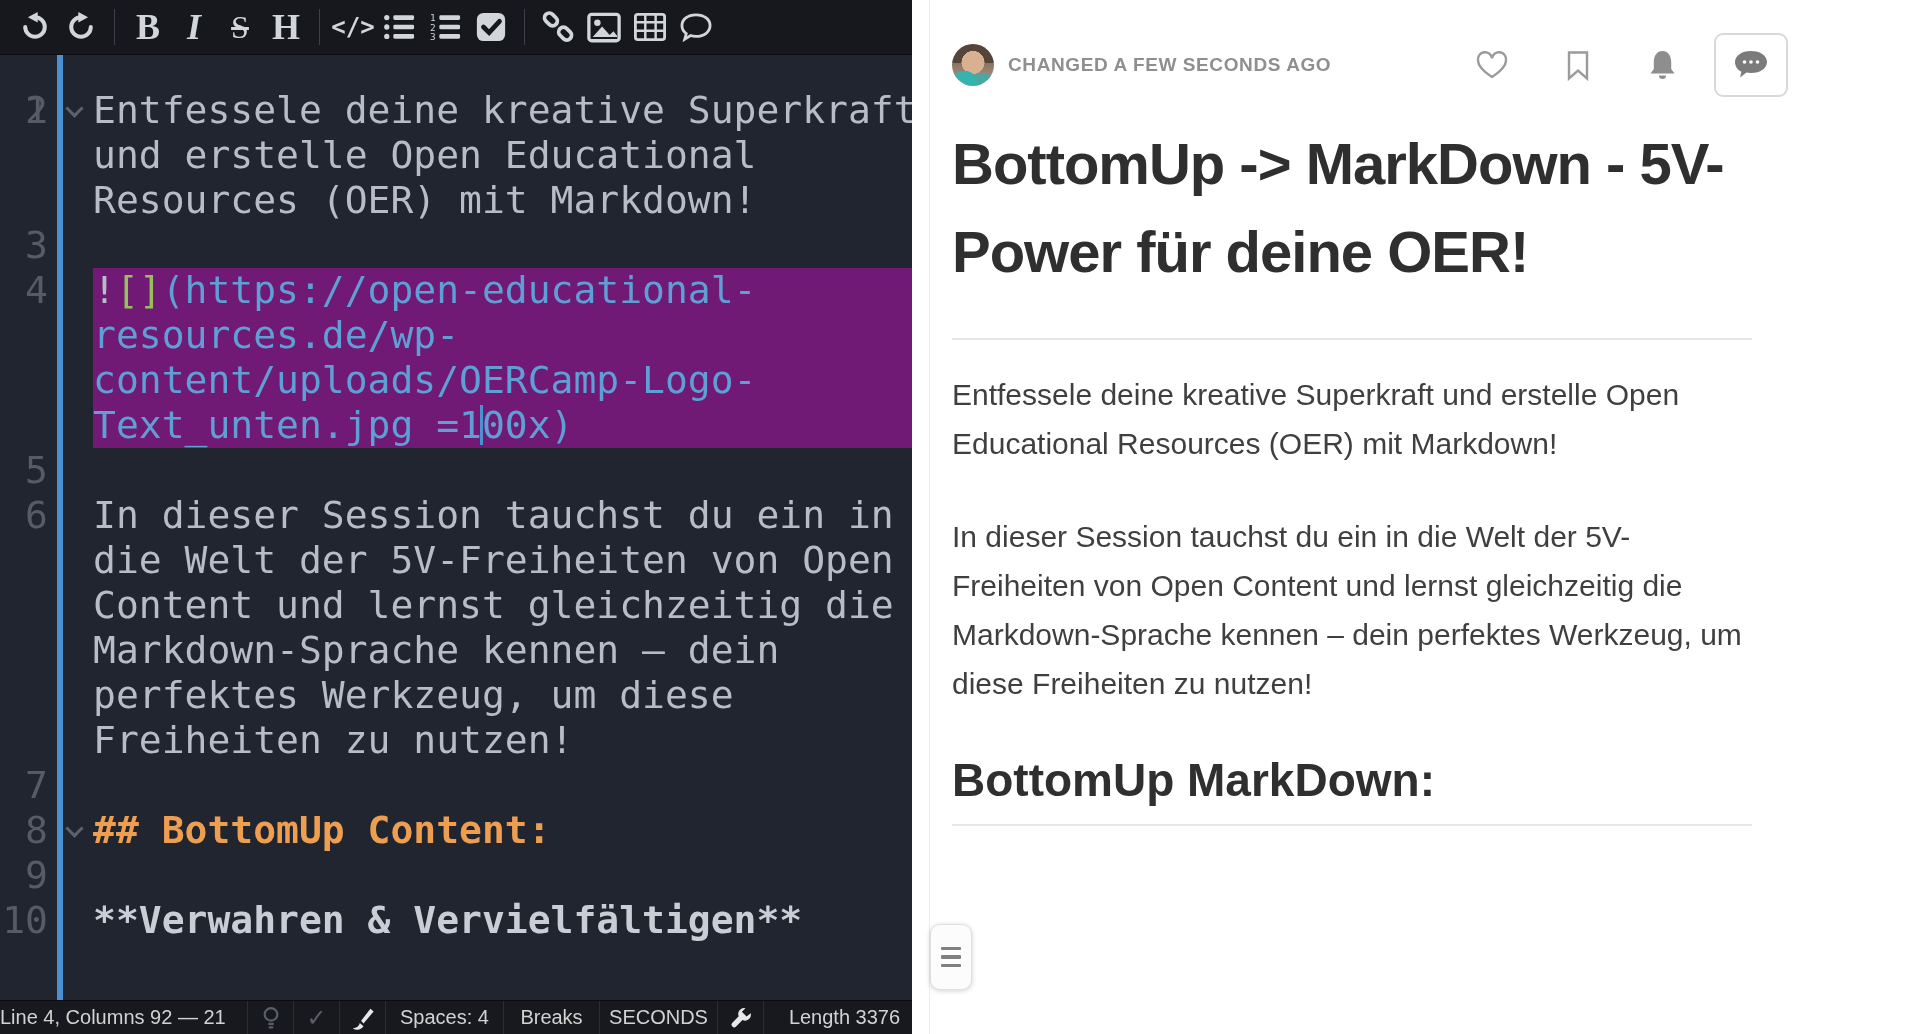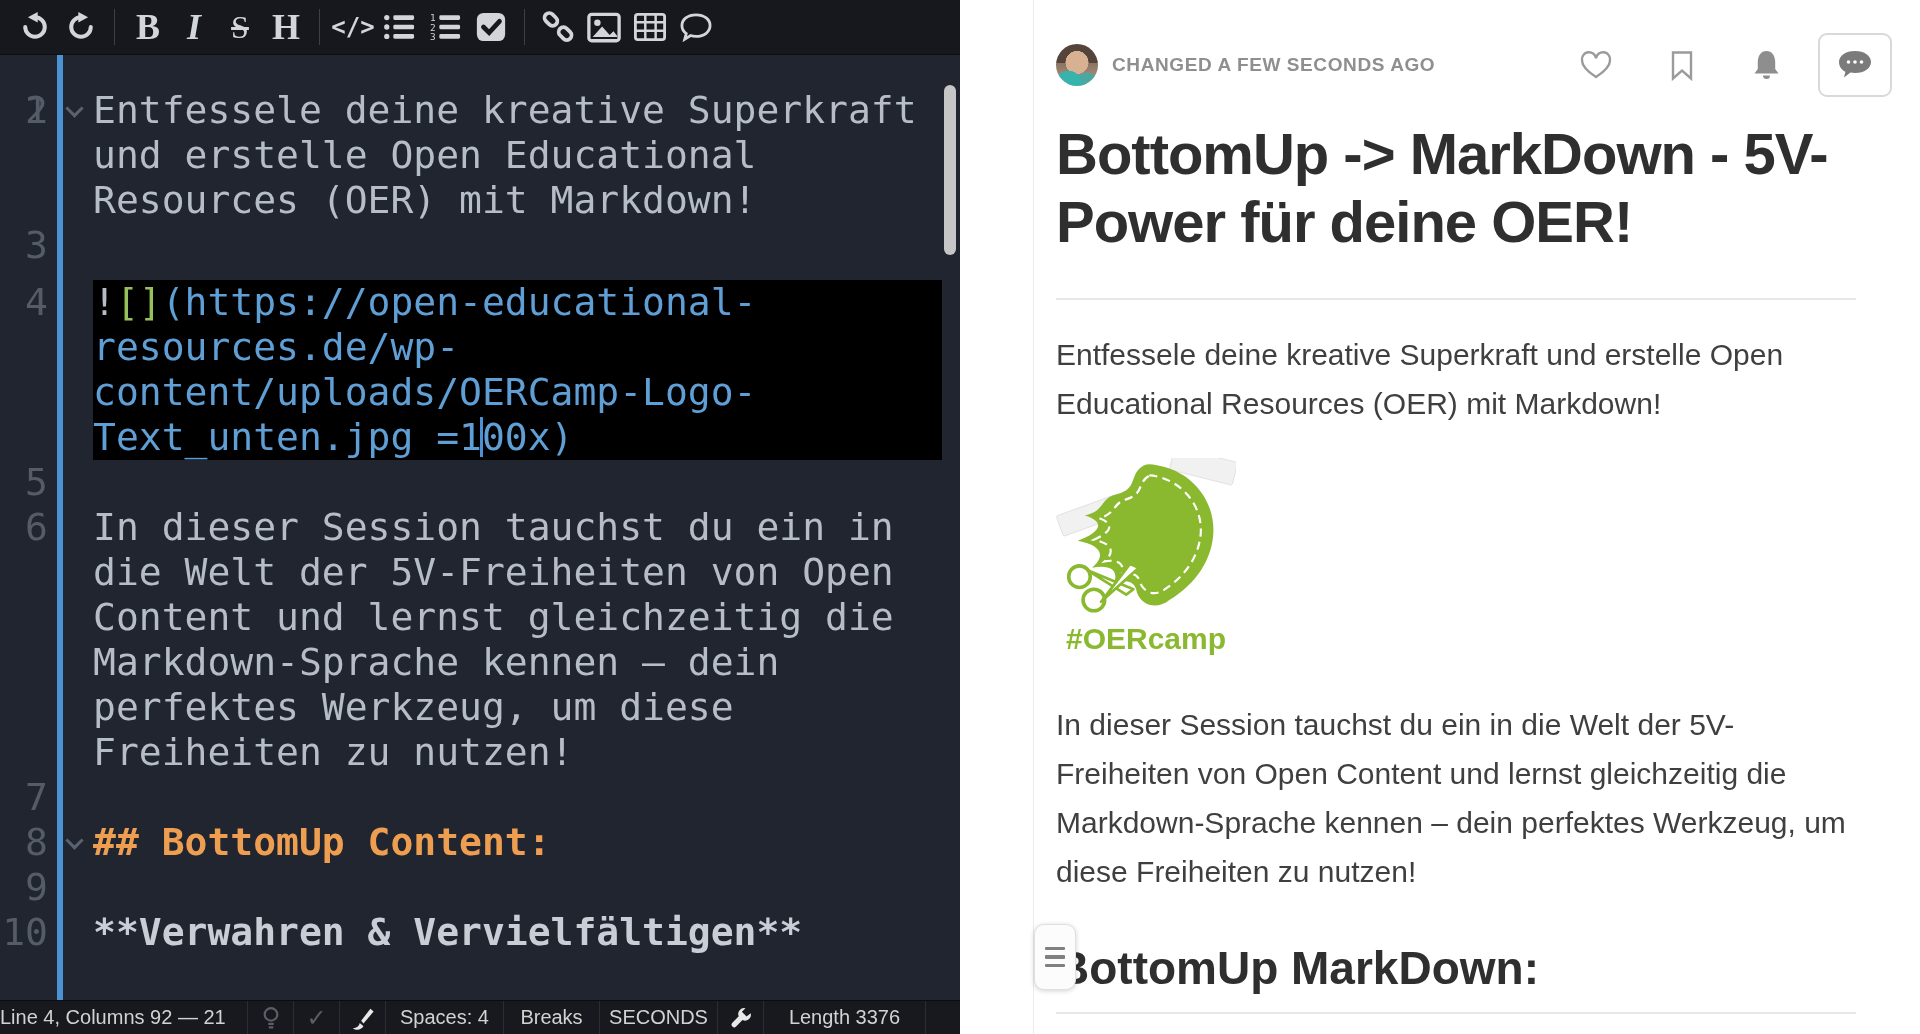--- a/index.html
+++ b/index.html
@@ -20,21 +20,21 @@
   .tb-italic { font-style:italic; font-weight:bold; }
   .tb-strike { text-decoration:line-through; font-size:32px; }
   .tb-code { font-family:"DejaVu Sans Mono", monospace; font-size:24px; font-weight:bold; color:#d2d5da; }
 
   
   .editor { position:absolute; left:0; top:55px; width:960px; height:945px; overflow:hidden;
             font-family:"DejaVu Sans Mono", monospace; font-size:38px; line-height:45px; cursor:text; }
   .ed-lines { padding-top:33px; }
   .blue-bar { position:absolute; left:57px; top:0; width:6px; height:945px; background:#4a92d4; }
   .ed-line { position:relative; }
-  .ed-line.active .ed-text { background:#000000;margin-top:12px; }
+  .ed-line.active .ed-text { background:#701a75; }
   .ed-num { position:absolute; left:0; top:0; width:48px; text-align:right; color:#555c68; }
   .ed-fold { position:absolute; left:68px; top:14px; width:13px; height:13px;
              border-right:3px solid #5a6270; border-bottom:3px solid #5a6270; transform:rotate(45deg); }
   .ed-text { margin-left:93px; width:849px; padding-right:17px; min-height:45px;
              white-space:pre-wrap; overflow-wrap:break-word; color:#b6bdc7; }
   .md-heading { color:#ee9e50; font-weight:bold; }
   .md-text { color:#b6bdc7; }
   .md-punct { color:#b6bdc7; }
   .md-bracket { color:#97c05c; }
   .md-url { color:#5f9fd6; }
@@ -48,39 +48,39 @@
   .statusbar { position:absolute; left:0; top:1000px; width:960px; height:34px; background:#17191f;
                border-top:1px solid #0b0c0f; display:flex; align-items:stretch;
                color:#d2d2d2; font-size:20px; }
   .sb-cell { display:flex; align-items:center; justify-content:center; border-right:1px solid #2a2d33;
              white-space:nowrap; overflow:hidden; flex:none; }
   .sb-pos { width:248px; justify-content:flex-start; }
   .sb-icon { width:46px; }
   .sb-dim { color:#5a5e66; }
 
   
-  .right-pane { position:absolute; left:1016px; top:0; width:780px; height:1034px; background:#fff; }
+  .right-pane { position:absolute; left:912px; top:0; width:780px; height:1034px; background:#fff; }
   .rp-divider { position:absolute; left:17px; top:0; width:1px; height:1034px; background:#ececec; }
   .rp-content { position:absolute; left:40px; top:0; width:820px; }
 
   .rp-header { display:flex; align-items:center; margin-top:32px; height:66px; width:836px; }
   .avatar { width:42px; height:42px; border-radius:50%; flex:none; overflow:hidden;
             background:
               radial-gradient(circle at 30% 95%, #37b3ad 0 26%, rgba(0,0,0,0) 27%),
               radial-gradient(circle at 72% 95%, #4aa7a1 0 22%, rgba(0,0,0,0) 23%),
               radial-gradient(circle at 50% 44%, #d8b193 0 36%, rgba(0,0,0,0) 37%),
               linear-gradient(#55443a 0 45%, #8a7463 46%, #b59c88); }
   .meta-label { margin-left:14px; color:#8f8f8f; font-size:19px; font-weight:bold;
                 letter-spacing:0.6px; }
   .hdr-icons { margin-left:auto; display:flex; align-items:center; gap:56px; margin-right:36px; }
   .icon-btn { background:none; border:none; cursor:pointer; display:flex; align-items:center; }
   .chat-btn { width:74px; height:64px; background:#fff; border:2px solid #d9d9d9; border-radius:9px;
               display:flex; align-items:center; justify-content:center; cursor:pointer; flex:none; }
 
-  .rp-title { margin-top:22px; width:800px; font-size:58px; line-height:68px; font-weight:bold;
+  .rp-title { margin-top:22px; width:800px; font-size:58px; line-height:88px; font-weight:bold;
               color:#2f2f2f; letter-spacing:-1px; padding-bottom:42px; border-bottom:2px solid #e7e7e7; }
   .rp-p { margin-top:30px; width:795px; font-size:30px; line-height:49px; color:#3f3f3f; }
   .rp-figure { margin-top:30px; width:190px; }
   .logo-caption { display:block; text-align:center; width:180px; margin-top:0px;
                   color:#8ab82f; font-size:30px; font-weight:bold; }
   .rp-p2 { margin-top:44px; }
   .rp-h2 { margin-top:44px; width:800px; font-size:46px; line-height:56px; font-weight:bold;
            color:#2f2f2f; padding-bottom:16px; border-bottom:2px solid #e7e7e7; }
 
   .handle { position:absolute; left:18px; top:924px; width:42px; height:66px; background:#fcfcfc;
@@ -290,35 +290,20 @@
               <circle cx="19" cy="13" r="1.8" fill="#fff"></circle>
               <circle cx="25.5" cy="13" r="1.8" fill="#fff"></circle>
             </svg>
         </button>
       </div>
 
       <h1 class="rp-title">BottomUp -&gt; MarkDown - 5V-Power für deine OER!</h1>
 
       <p class="rp-p">Entfessele deine kreative Superkraft und erstelle Open Educational Resources (OER) mit Markdown!</p>
 
-      <figure class="rp-figure">
-        <svg width="180" height="160" viewBox="0 0 200 178">
-          <rect x="128" y="-4" width="72" height="26" rx="2" fill="#f1f1f1" stroke="#e0e0e0" transform="rotate(14 164 9)"></rect>
-          <rect x="2" y="52" width="70" height="24" rx="2" fill="#f1f1f1" stroke="#e0e0e0" transform="rotate(-20 37 64)"></rect>
-          <path d="M98 8 C80 18 92 34 68 40 C48 45 56 58 32 64 C58 72 46 84 24 92 C50 97 56 108 40 122 C62 118 70 126 64 140 C80 134 88 138 90 150 C96 166 114 168 126 158 C156 140 174 112 175 82 C176 46 150 14 112 8 C107 7 102 6 98 8 Z" fill="#8ab82f"></path>
-          <path d="M103 20 C90 28 98 40 78 46 C62 51 68 61 48 67 C68 74 58 84 42 91 C62 95 66 104 54 115 C70 112 77 119 73 130 C85 126 92 130 94 140 C100 152 112 153 121 146 C146 130 160 106 161 82 C162 52 140 26 110 20 C107 19 105 19 103 20 Z" fill="none" stroke="#fff" stroke-width="2.4" stroke-dasharray="9 6"></path>
-          <g>
-            <circle cx="26" cy="132" r="12" fill="#fff" stroke="#8ab82f" stroke-width="4"></circle>
-            <circle cx="42" cy="158" r="12" fill="#fff" stroke="#8ab82f" stroke-width="4"></circle>
-            <path d="M35 125 L86 146 L78 152 z" fill="#fff" stroke="#8ab82f" stroke-width="3" stroke-linejoin="round"></path>
-            <path d="M50 160 L92 122 L82 118 z" fill="#fff" stroke="#8ab82f" stroke-width="3" stroke-linejoin="round"></path>
-          </g>
-        </svg>
-        <figcaption class="logo-caption">#OERcamp</figcaption>
-      </figure>
 
       <p class="rp-p rp-p2">In dieser Session tauchst du ein in die Welt der 5V-Freiheiten von Open Content und lernst gleichzeitig die Markdown-Sprache kennen – dein perfektes Werkzeug, um diese Freiheiten zu nutzen!</p>
 
       <h2 class="rp-h2">BottomUp MarkDown:</h2>
     </div>
 
     <div class="handle">
       <span></span>
       <span></span>
       <span></span>

